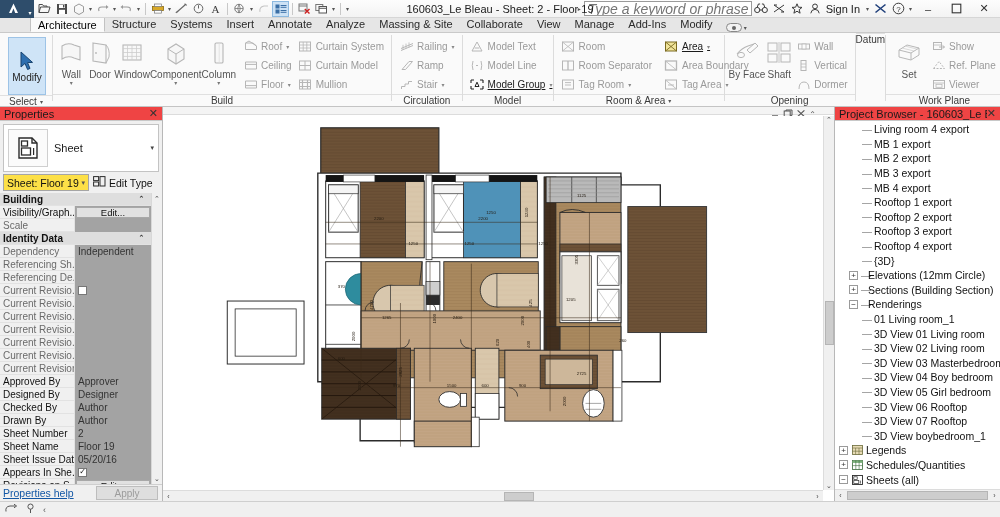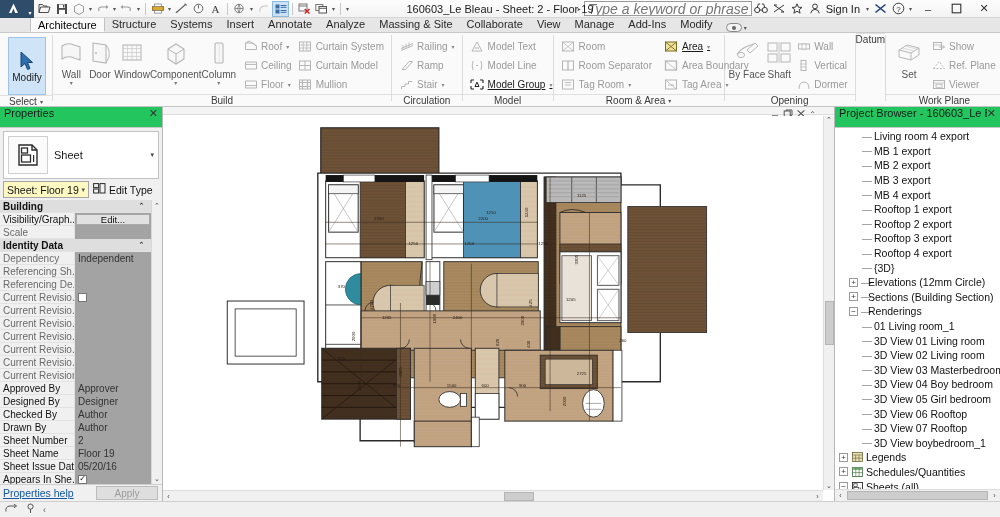--- a/index.html
+++ b/index.html
@@ -106,38 +106,38 @@
 
   .ico-grey { opacity: .42; }
   .ico-on { opacity: 1; }
 
   
   .main { flex: 1; display: flex; min-height: 0; position: relative; }
 
   
   .props { width: 163px; background: #f0f0f0; border-right: 1px solid #b8b8b8; display: flex; flex-direction: column; flex:0 0 163px;}
   .palette-head {
-    height: 21px; background: #22c55e; border-bottom: 1px solid #c8c8c8;
-    display: flex; padding: 0 4px; font-size: 11px; color: #1a1a1a;
+    height: 14px; background: #ef4444; border-bottom: 1px solid #c8c8c8;
+    display: flex; align-items: center; padding: 0 4px; font-size: 11px; color: #1a1a1a;
   }
   .palette-head .x { margin-left: auto; font-size: 11px; color: #333; }
   .props-type {
     height: 48px; background: #fff; border: 1px solid #c3c3c3; margin: 3px 3px 0 3px;
     display: flex; align-items: center; padding: 0 4px;
   }
   .props-type .thumb {
     width: 40px; height: 38px; border: 1px solid #cfcfcf; background: #fbfbfb;
     display: flex; align-items: center; justify-content: center; margin-right: 6px;
   }
   .props-type .tname { font-size: 11px; color: #1a1a1a; }
   .props-type .caret { margin-left: auto; font-size: 7px; color: #444; }
 
   .props-selrow { display: flex; height: 17px; margin: 2px 3px 0 3px; }
   .props-sel {
-    flex: 1; background: #fef9c3; border: 1px solid #a5a5a5; font-size: 10.5px;
+    flex: 1; background: #fde047; border: 1px solid #a5a5a5; font-size: 10.5px;
     display: flex; align-items: center; padding: 0 3px; color: #111;
   }
   .props-sel .caret { margin-left: auto; font-size: 7px; color: #555; }
   .edit-type {
     width: 70px; display: flex; align-items: center; gap: 3px; padding-left: 4px;
     font-size: 10.5px; color: #111;
   }
 
   .props-table { flex: 1; overflow: hidden; margin-top: 2px; position: relative; display:flex; }
   .props-rows { flex:1; }

